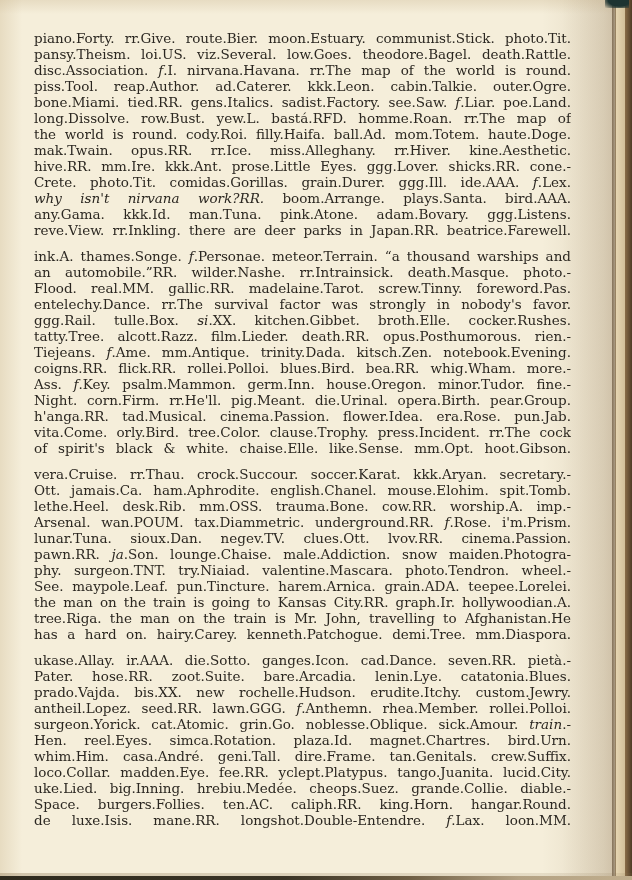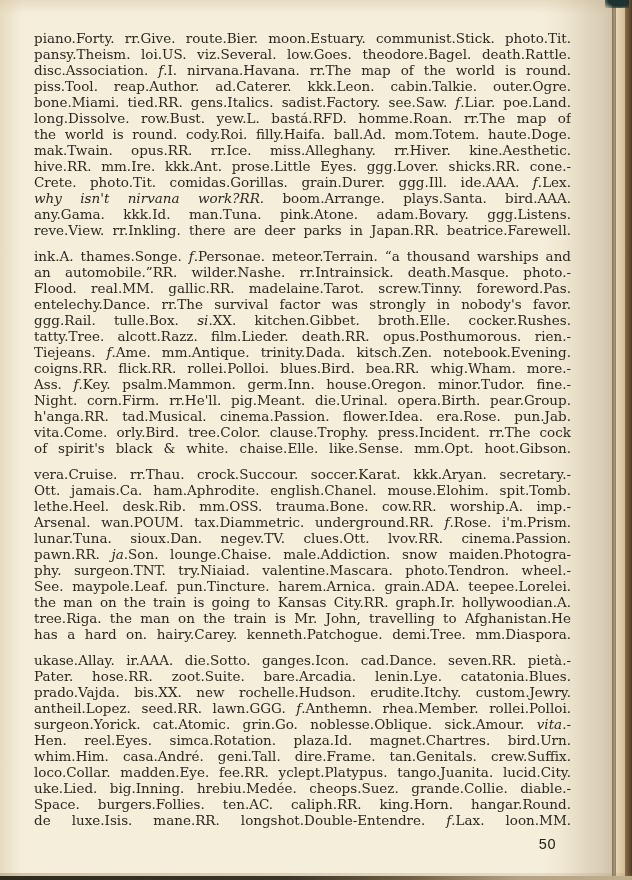--- a/index.html
+++ b/index.html
@@ -147,33 +147,30 @@
         <span class="line">See. maypole.Leaf. pun.Tincture. harem.Arnica. grain.ADA. teepee.Lorelei.</span>
         <span class="line">the man on the train is going to Kansas City.RR. graph.Ir. hollywoodian.A.</span>
         <span class="line">tree.Riga. the man on the train is Mr. John, travelling to Afghanistan.He</span>
         <span class="line">has a hard on. hairy.Carey. kenneth.Patchogue. demi.Tree. mm.Diaspora.</span>
       </p>
       <p class="para">
         <span class="line">ukase.Allay. ir.AAA. die.Sotto. ganges.Icon. cad.Dance. seven.RR. pietà.-</span>
         <span class="line">Pater. hose.RR. zoot.Suite. bare.Arcadia. lenin.Lye. catatonia.Blues.</span>
         <span class="line">prado.Vajda. bis.XX. new rochelle.Hudson. erudite.Itchy. custom.Jewry.</span>
         <span class="line">antheil.Lopez. seed.RR. lawn.GGG. <i>f</i>.Anthemn. rhea.Member. rollei.Polloi.</span>
-        <span class="line">surgeon.Yorick. cat.Atomic. grin.Go. noblesse.Oblique. sick.Amour. <i>vita</i>.-</span>
+        <span class="line">surgeon.Yorick. cat.Atomic. grin.Go. noblesse.Oblique. sick.Amour. <i>train</i>.-</span>
         <span class="line">Hen. reel.Eyes. simca.Rotation. plaza.Id. magnet.Chartres. bird.Urn.</span>
         <span class="line">whim.Him. casa.André. geni.Tall. dire.Frame. tan.Genitals. crew.Suffix.</span>
         <span class="line">loco.Collar. madden.Eye. fee.RR. yclept.Platypus. tango.Juanita. lucid.City.</span>
         <span class="line">uke.Lied. big.Inning. hrebiu.Medée. cheops.Suez. grande.Collie. diable.-</span>
         <span class="line">Space. burgers.Follies. ten.AC. caliph.RR. king.Horn. hangar.Round.</span>
         <span class="line">de luxe.Isis. mane.RR. longshot.Double-Entendre. <i>f</i>.Lax. loon.MM.</span>
       </p>
     </div>
 
-  <div class="folio">
-    <span>50</span>
-  </div>
 
   <div class="edge-shade"></div>
   <div class="crease-line"></div>
   <div class="page-edge-strip"></div>
   <div class="outer-spine"></div>
   <div class="corner-fleck"></div>
   <div class="bottom-shadow"></div>
   <div class="bottom-strip"></div>
 
 </div>

